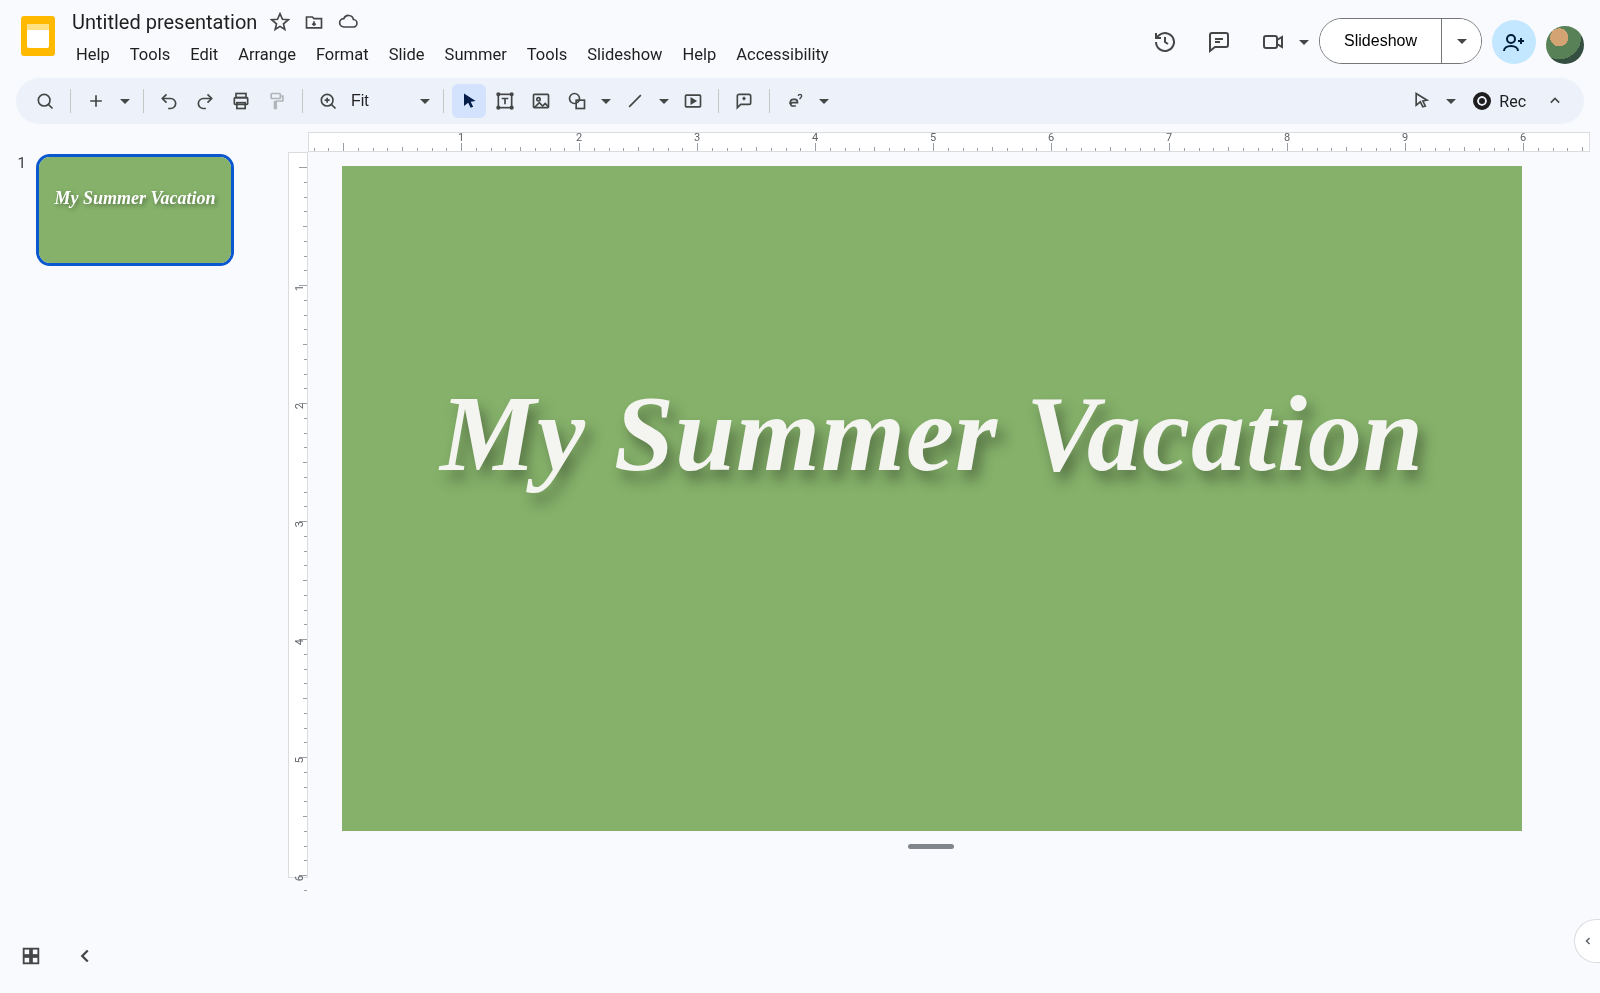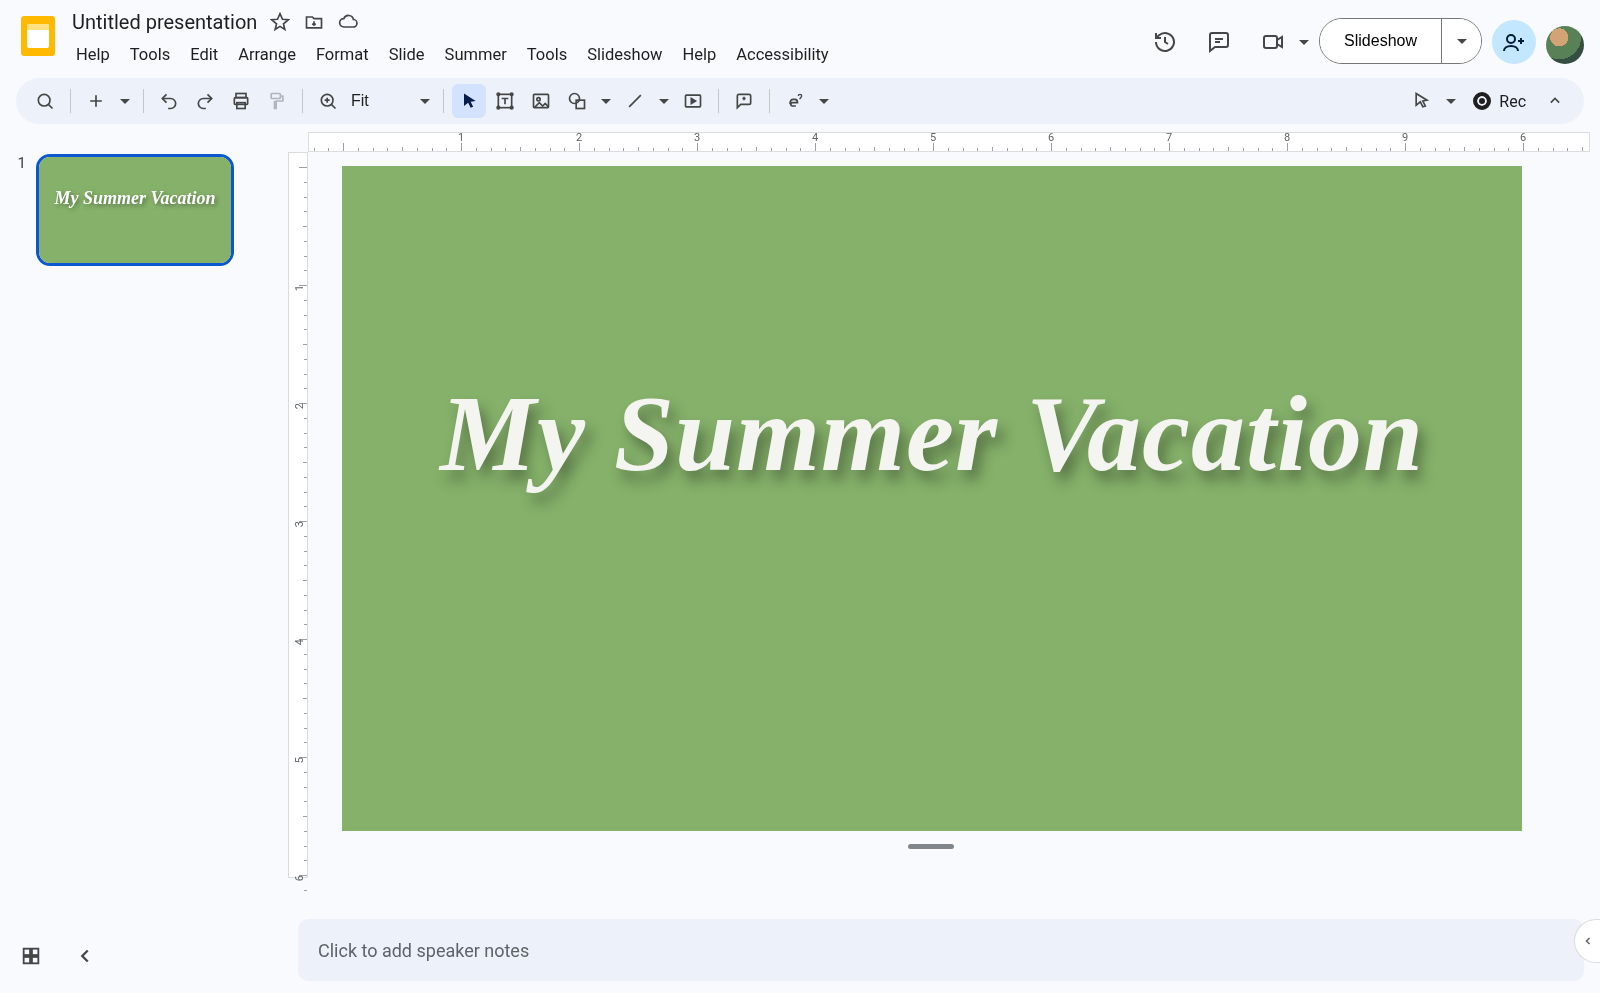--- a/index.html
+++ b/index.html
@@ -489,23 +489,20 @@
       </div>
 
     <div class="slide-wrap">
       <div class="slide">
         <span class="slide-title">My Summer Vacation</span>
       </div>
     </div>
 
     <div class="drag-handle"></div>
 
-    <div class="notes-bar">
-      <span class="notes-placeholder">Click to add speaker notes</span>
-    </div>
 
     <div class="side-panel-toggle">
       <svg width="12" height="12" viewBox="0 0 24 24" stroke="#5f6368" stroke-width="3" fill="none">
           <path d="m15 6-6 6 6 6"></path>
         </svg>
     </div>
   </div>
 
   <div class="bottom-left">
     <div class="grid-icon">

